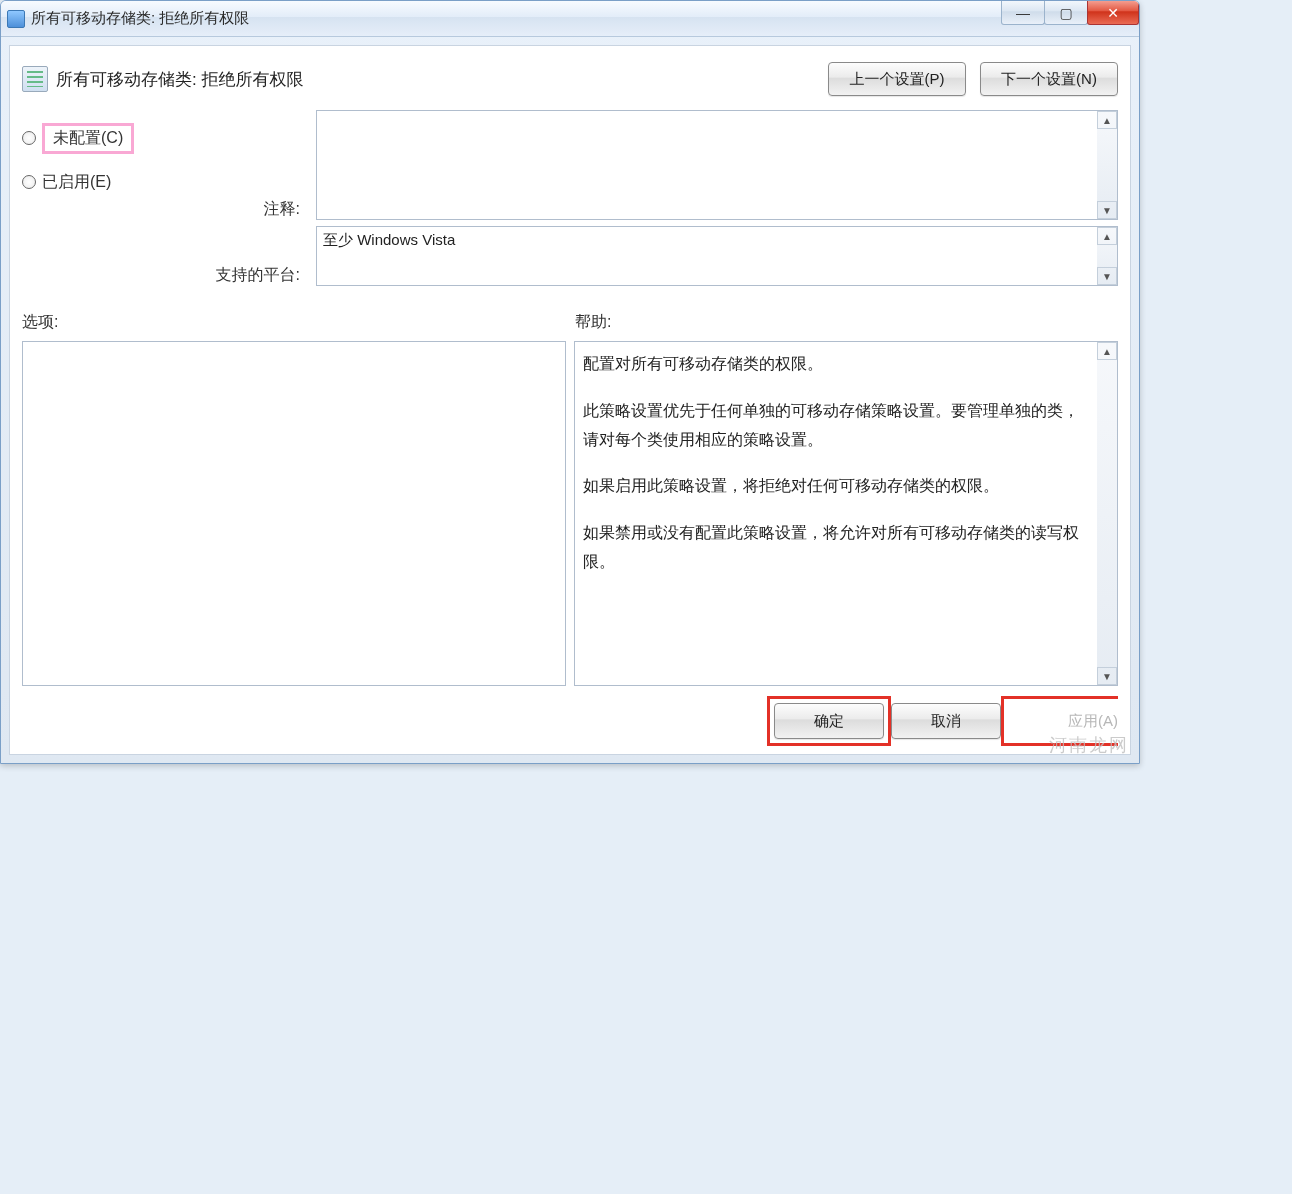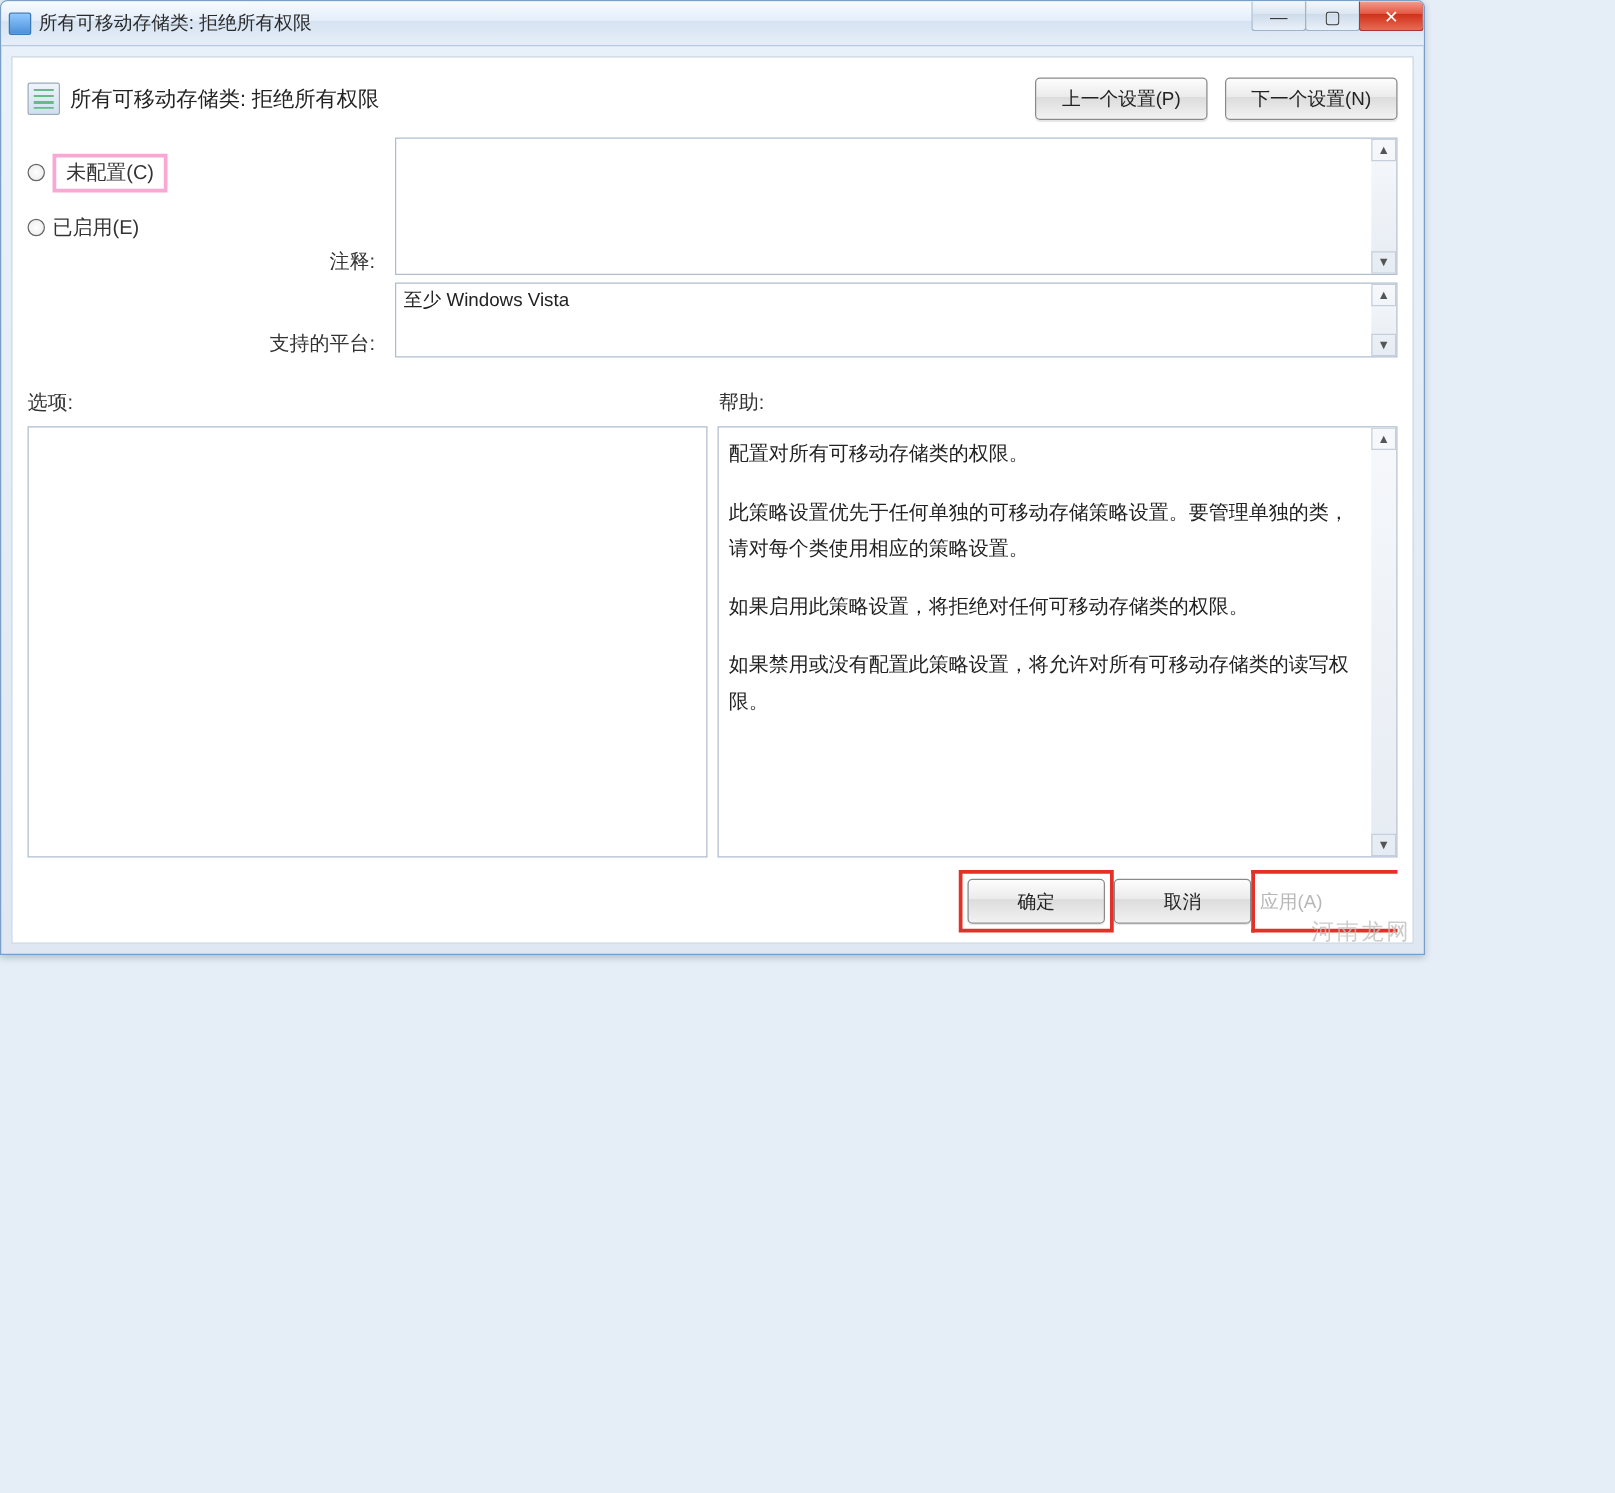--- a/index.html
+++ b/index.html
@@ -215,21 +215,21 @@
     .footer-btn { min-width: 110px; height: 36px; }
     .red-frame {
       position: relative;
       display: inline-block;
       padding: 4px;
       border: 3px solid #e33127;
     }
     .red-frame.partial { border-right: none; padding-right: 0; }
     .apply-ghost {
       min-width: 110px; height: 36px;
-      display:inline-flex;align-items:center;justify-content:flex-start;
+      display:inline-flex;align-items:center;justify-content:flex-end;
       color: #b7b7b7;
       font-size: 15px;
     }
     .watermark {
       position: absolute;
       right: 10px;
       bottom: 6px;
       font-size: 18px;
       color: #bfbfbf;
       opacity: 0.8;

